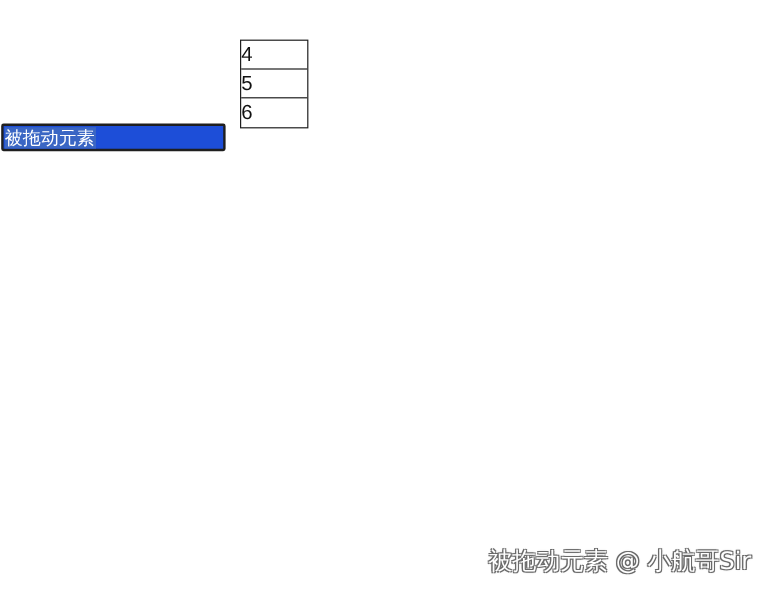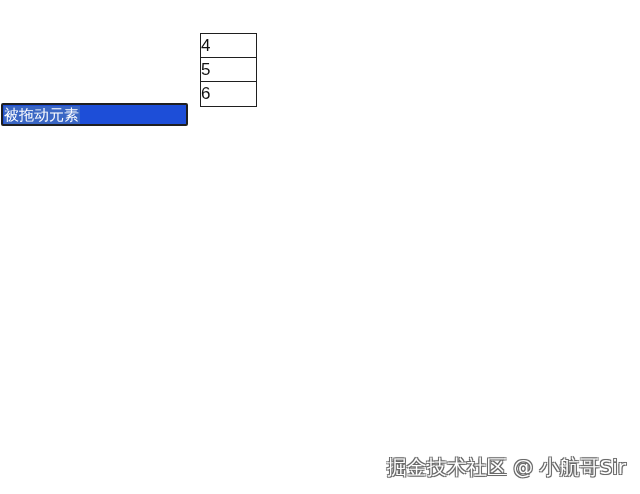--- a/index.html
+++ b/index.html
@@ -79,13 +79,13 @@
 <div class="drag-input">
   <span class="selected-text">被拖动元素</span>
 </div>
 
 <div class="drop-list">
   <div class="drop-cell">4</div>
   <div class="drop-cell">5</div>
   <div class="drop-cell">6</div>
 </div>
 
-<div class="watermark">掘金技术社区 @ 小航哥Sir</div>
+<div class="watermark">被拖动元素 @ 小航哥Sir</div>
 
 </body></html>

